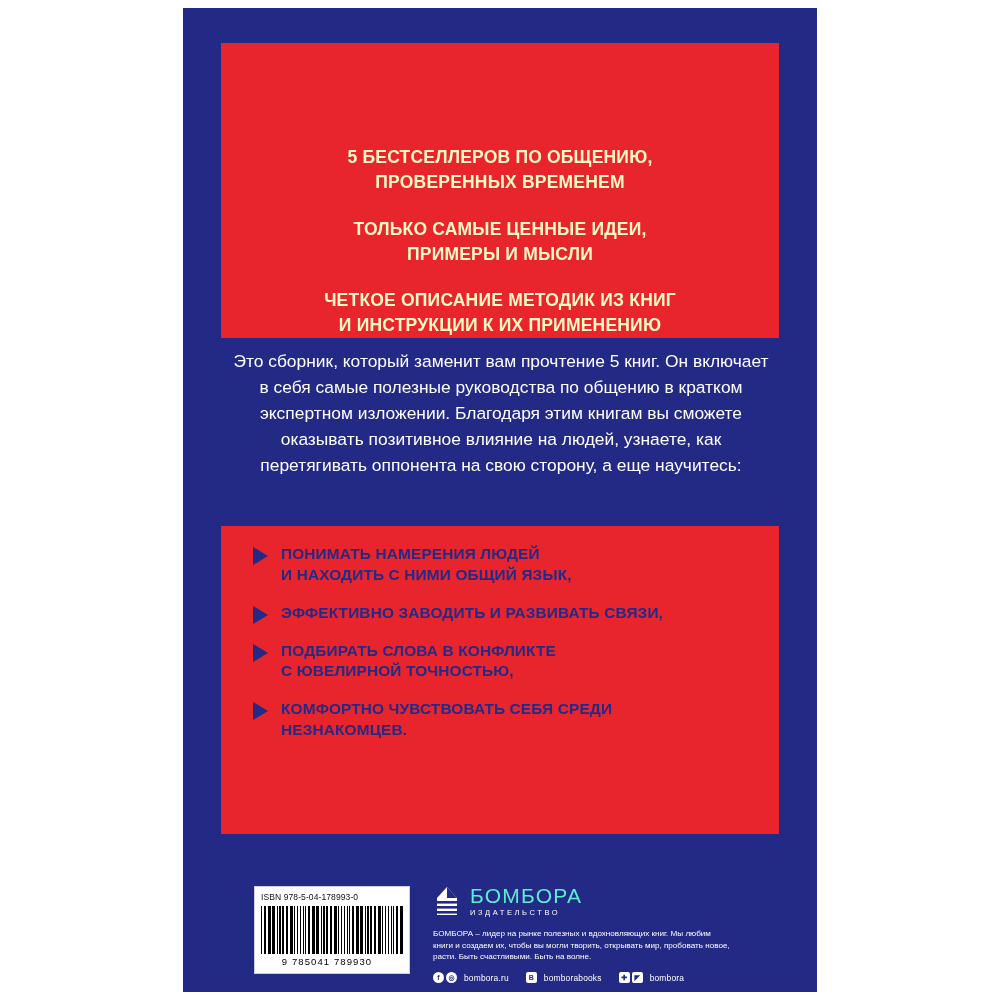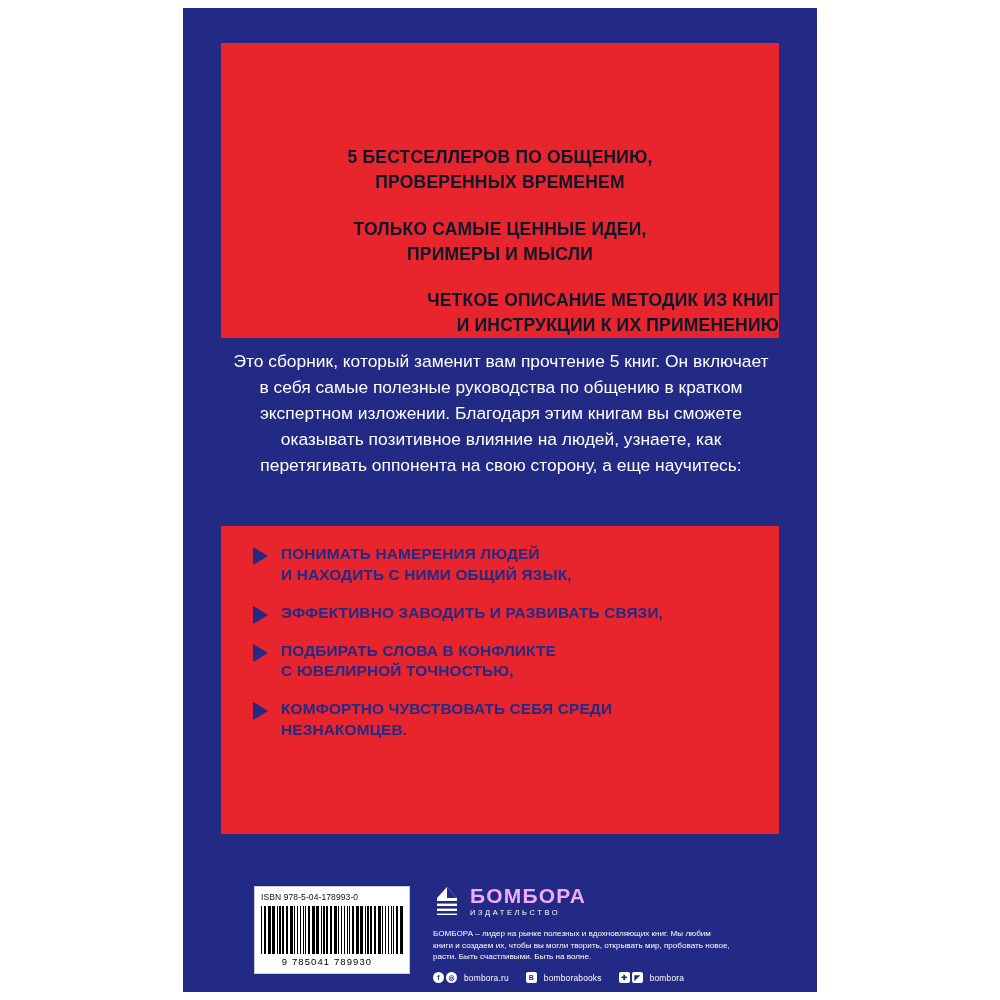--- a/index.html
+++ b/index.html
@@ -41,28 +41,28 @@
     background: #e8252c;
   }
   .claims {
     position: absolute;
     left: 0;
     top: 102px;
     width: 558px;
     text-align: center;
   }
   .claim {
-    color: #0f172a;
+    color: #fef9c3;
     font-weight: bold;
     font-size: 17.5px;
     line-height: 1.42;
     letter-spacing: 0.2px;
     margin-bottom: 22px;
   }
-  .claim:last-child { margin-bottom: 0; text-align: right; }
+  .claim:last-child { margin-bottom: 0; }
 
   
   .intro {
     position: absolute;
     left: 44px;
     top: 340px;
     width: 548px;
     color: #ffffff;
     font-size: 17.4px;
     line-height: 1.50;
@@ -164,22 +164,22 @@
     align-items: center;
     height: 34px;
   }
   .pub-mark {
     width: 28px;
     height: 30px;
     margin-right: 9px;
     position: relative;
   }
   .pub-name {
-    color: #f0abfc;
-    font-weight: bold;
+    color: #5eead4;
+    font-weight: normal;
     font-size: 21px;
     letter-spacing: 1.2px;
     line-height: 1;
   }
   .pub-sub {
     color: #ffffff;
     font-size: 7.5px;
     letter-spacing: 2.6px;
     margin-top: 2px;
   }

